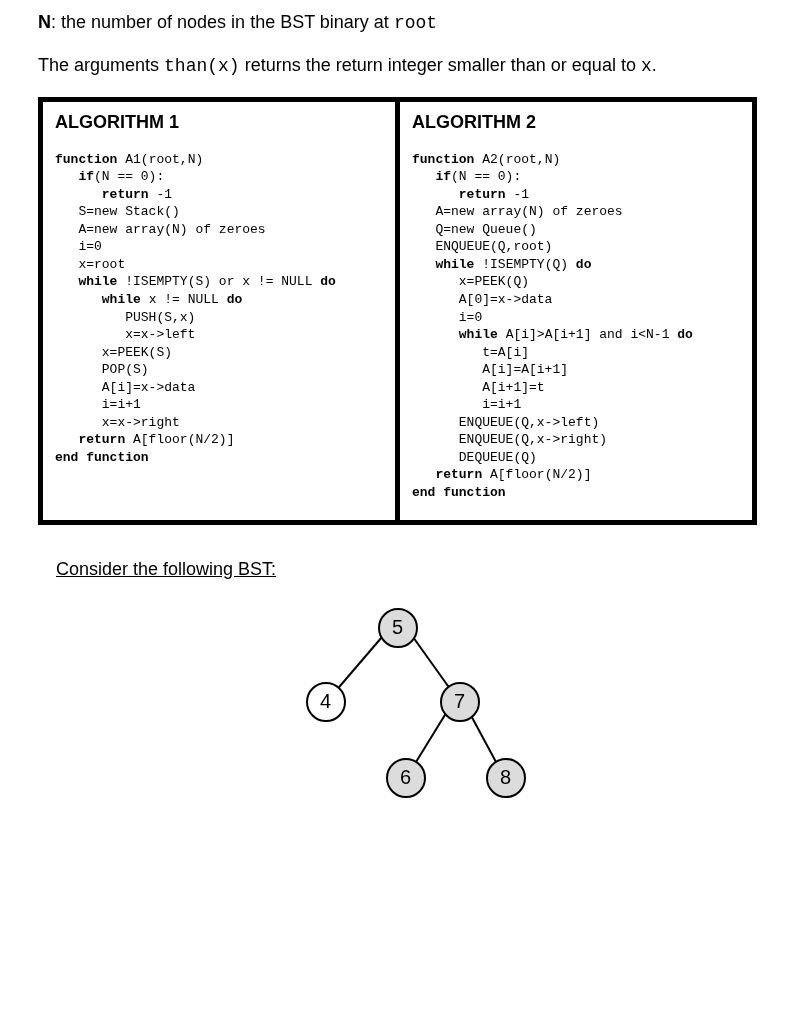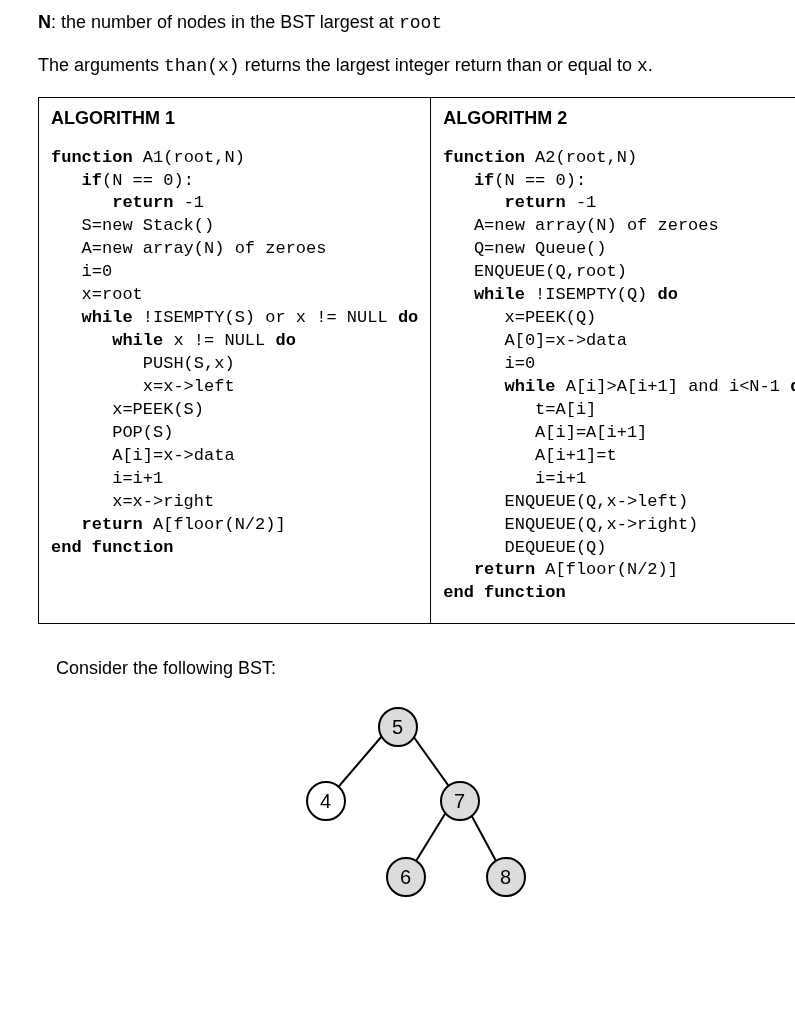--- a/index.html
+++ b/index.html
@@ -23,40 +23,41 @@
   .para { margin-bottom: 18px; }
   .mono { font-family: "Courier New", Courier, monospace; }
   .bold { font-weight: bold; }
   table.algos {
     border-collapse: collapse;
     width: 100%;
     margin-top: 10px;
     margin-bottom: 34px;
   }
   table.algos td {
-    border: 1px solid #000000;
+    border: 5px solid #000000;
     vertical-align: top;
     padding: 10px 12px 18px 12px;
     width: 50%;
   }
   .algo-title {
     font-weight: bold;
     margin-bottom: 18px;
     font-size: 18px;
   }
   pre.code {
     font-family: "Courier New", Courier, monospace;
-    font-size: 17px;
+    font-size: 13px;
     line-height: 1.35;
     white-space: pre;
     margin: 0;
   }
   pre.code b { font-weight: bold; }
   .consider {
     margin: 3px 0 20px 18px;
+    text-decoration: underline;
   }
   
   .tree {
     position: relative;
     width: 300px;
     height: 220px;
     margin: 10px auto 0 auto;
   }
   .tree svg {
     position: absolute;
@@ -79,25 +80,25 @@
 </style>
 </head>
 <body>
 
 <div class="page">
 
   <div class="intro">
 
 
     <p class="para" style="margin-top:-14px;">
-      <span class="bold">N</span><span>: the number of nodes in the BST largest at </span><span class="mono">root</span>
+      <span class="bold">N</span><span>: the number of nodes in the BST binary at </span><span class="mono">root</span>
     </p>
 
     <p class="para">
-      <span>The arguments </span><span class="mono">than(x)</span><span> returns the largest integer return than or equal to </span><span class="mono">x</span><span>.</span>
+      <span>The arguments </span><span class="mono">than(x)</span><span> returns the return integer smaller than or equal to </span><span class="mono">x</span><span>.</span>
     </p>
   </div>
 
   <table class="algos">
     <tbody>
         <tr>
       <td>
         <div class="algo-title">ALGORITHM 1</div>
         <pre class="code"><b>function</b> A1(root,N)
    <b>if</b>(N == 0):

